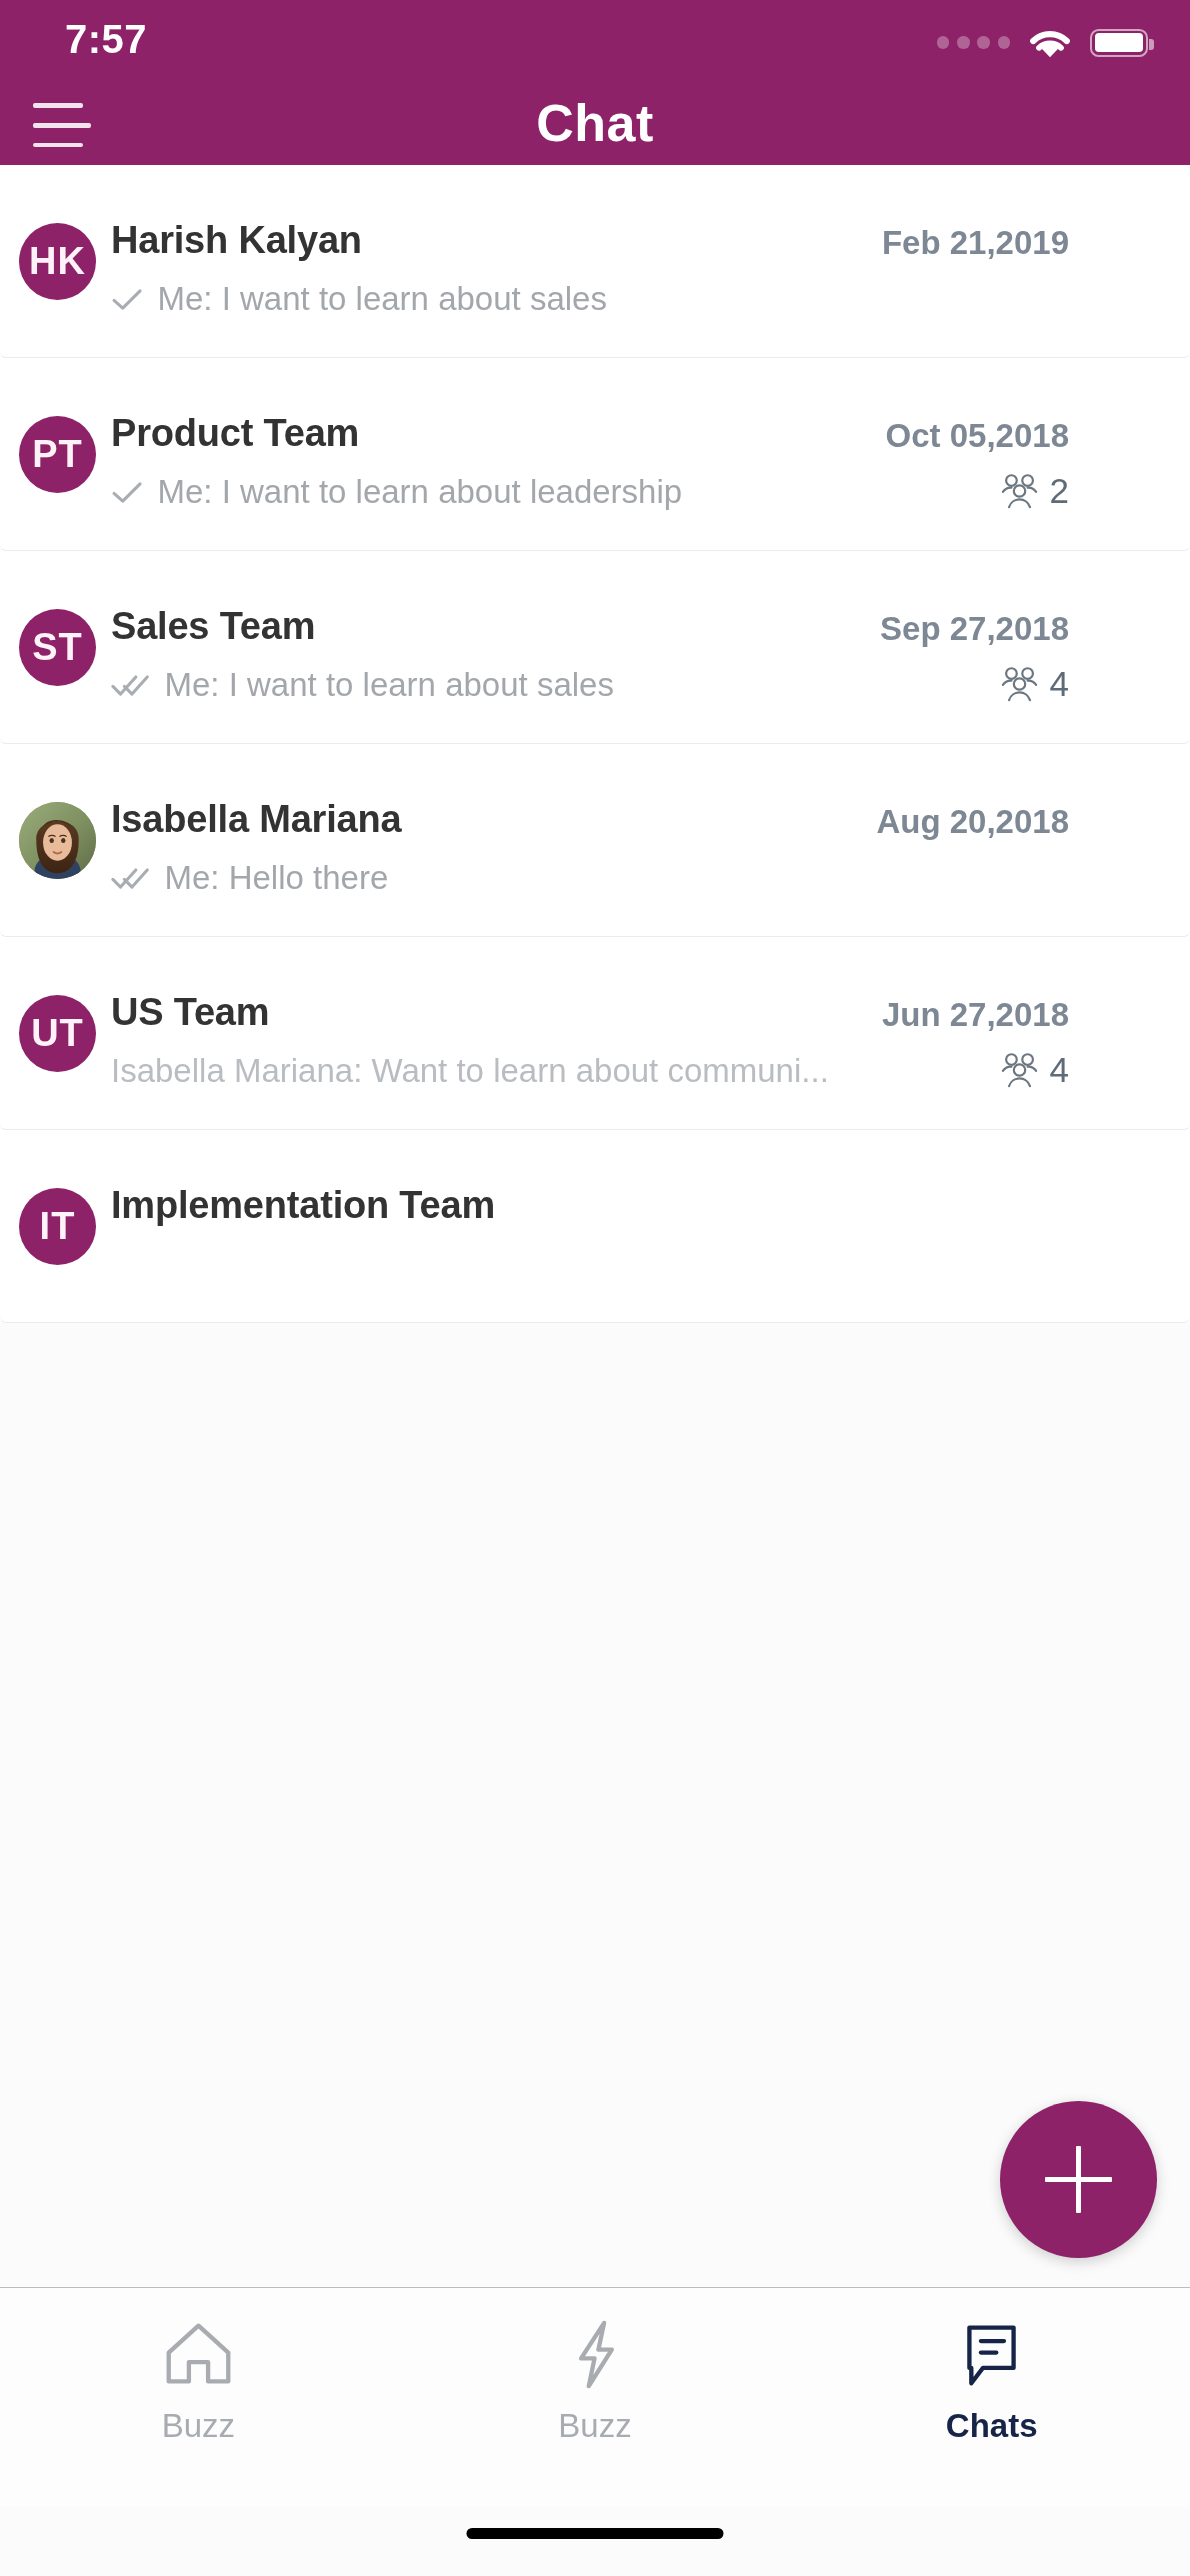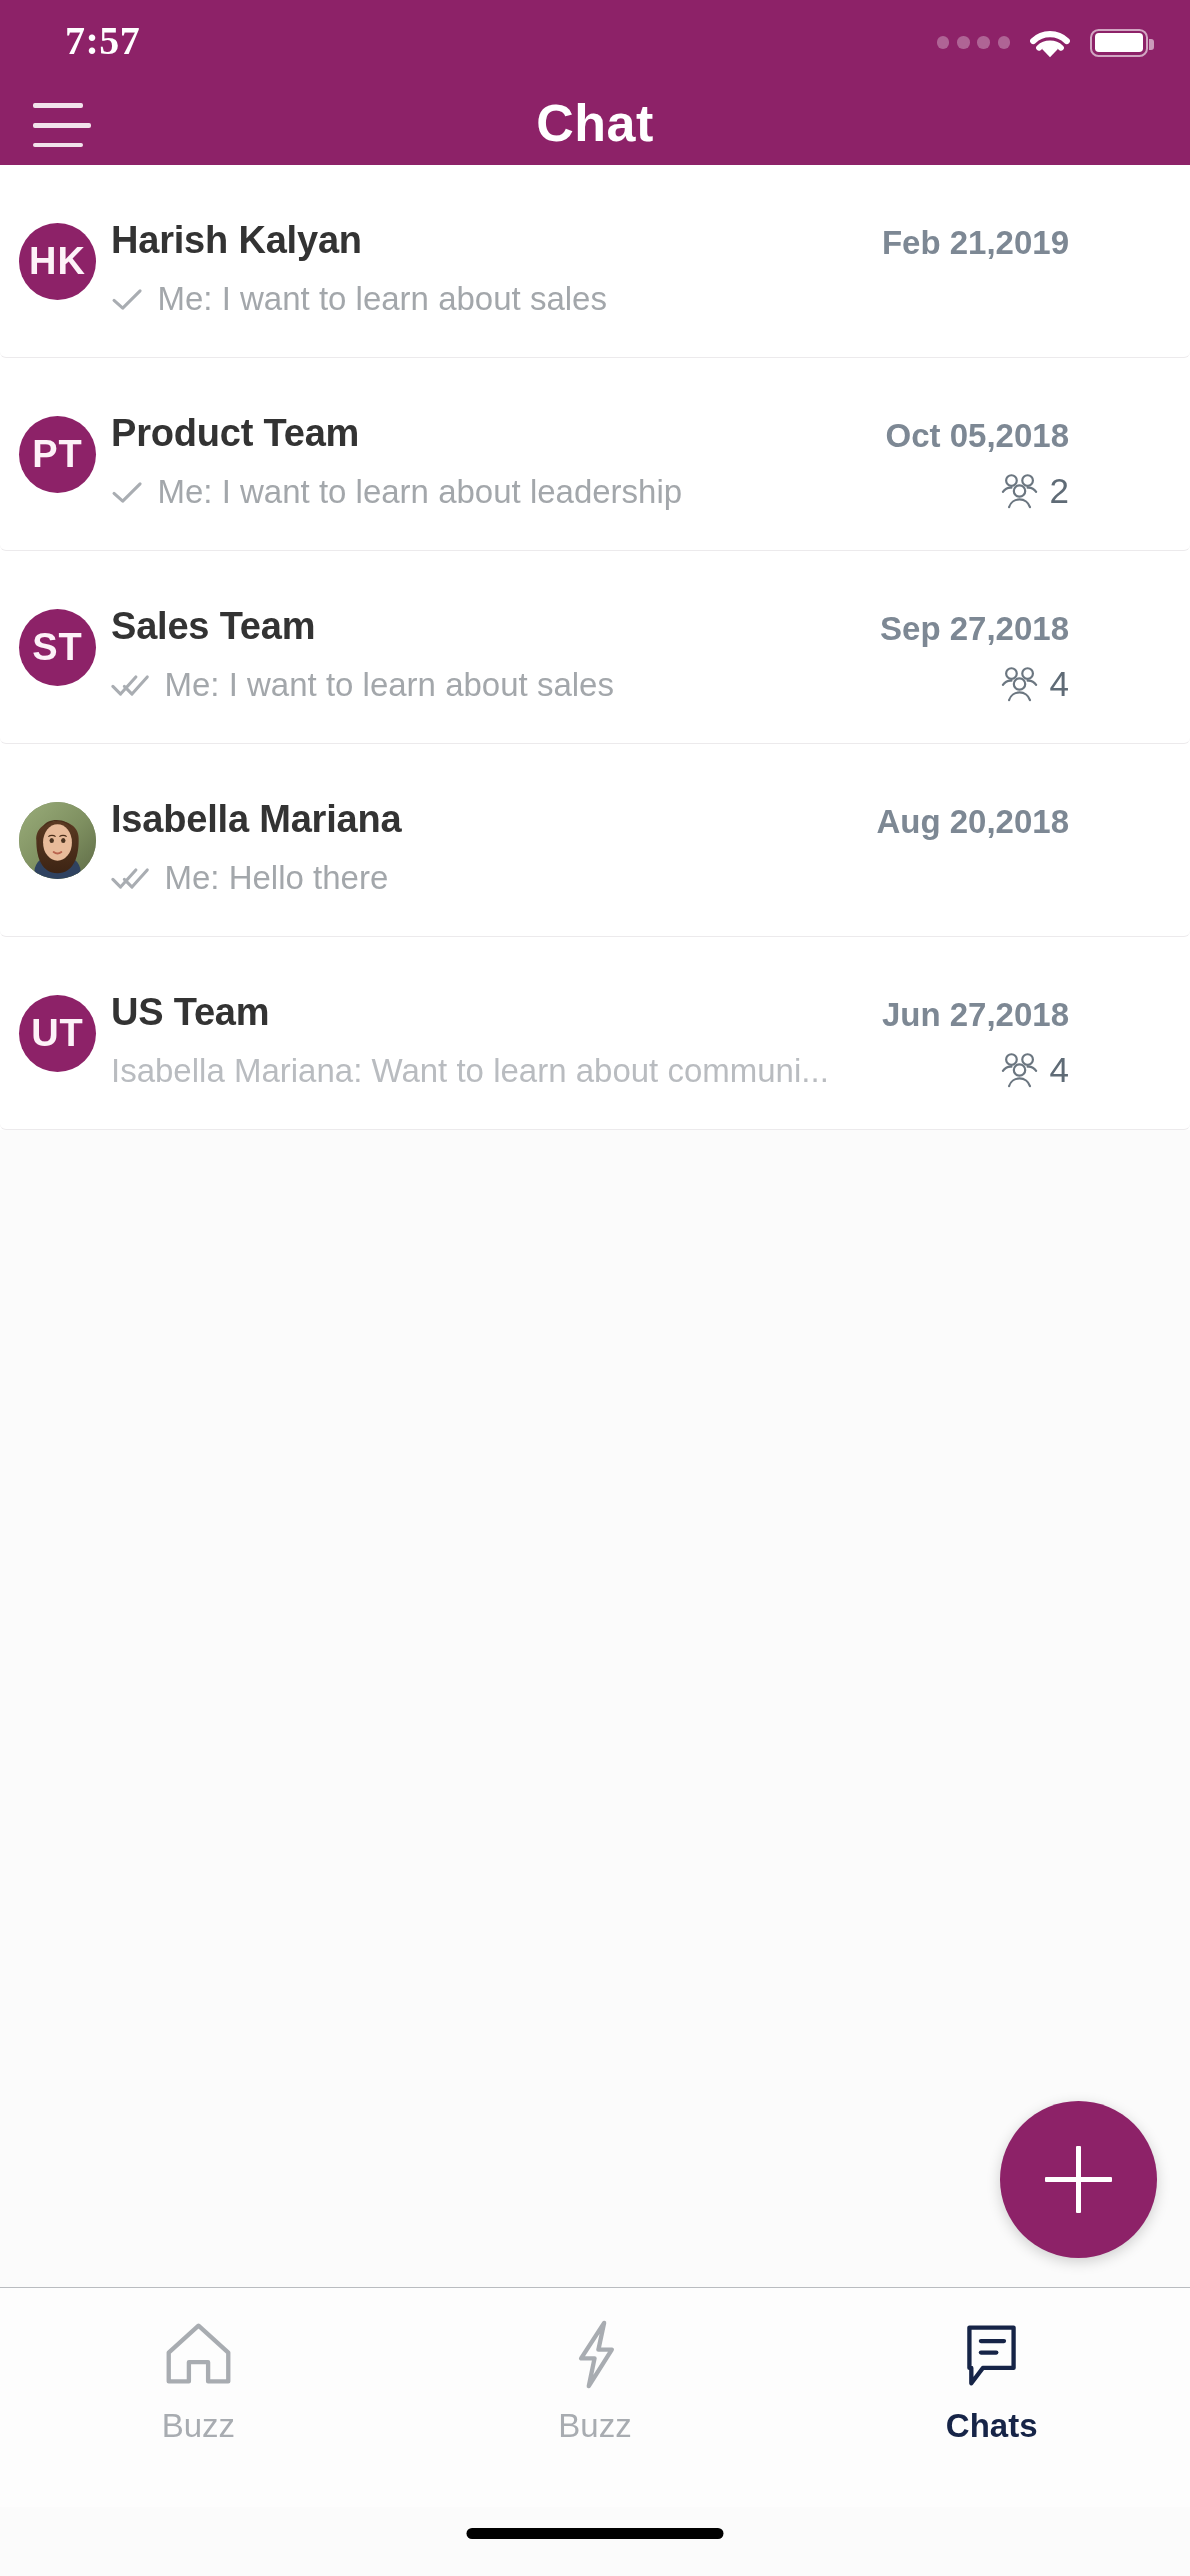--- a/index.html
+++ b/index.html
@@ -14,21 +14,21 @@
   
   .header {
     position:absolute; top:0; left:0; width:1190px; height:165px;
     background:#8d2268;
   }
   .statusbar {
     position:absolute; top:0; left:0; width:1190px; height:82px;
   }
   .sb-time {
     position:absolute; left:65px; top:17px;
-    font-size:40px; font-weight:600; color:#ffffff; letter-spacing:0.5px;font-family:Liberation Serif, serif;
+    font-size:40px; font-weight:600; color:#ffffff; letter-spacing:0.5px;
   }
   .sb-right {
     position:absolute; right:42px; top:25px;
     display:flex; align-items:center; gap:17px;
   }
   .sig-dots { display:flex; align-items:center; gap:7.7px; }
   .sig-dots i { display:block; width:12.5px; height:12.5px; border-radius:50%; background:rgba(255,255,255,0.30); }
   .wifi-ico { display:block; }
   .batt {
     width:58px; height:28px; border:2.9px solid rgba(255,255,255,0.6);
@@ -305,20 +305,28 @@
             <path d="M3 21 A10 10 0 0 1 12 16.5" stroke="#6b7680" stroke-width="2.3" fill="none" stroke-linecap="round"></path>
             <path d="M38 21 A10 10 0 0 0 29 16.5" stroke="#6b7680" stroke-width="2.3" fill="none" stroke-linecap="round"></path>
             <circle cx="20.5" cy="20" r="6" stroke="#6b7680" stroke-width="2.3" fill="none"></circle>
             <path d="M9.5 37 A11.5 11.5 0 0 1 31.5 37" stroke="#6b7680" stroke-width="2.3" fill="none" stroke-linecap="round"></path>
           </svg>
           <span class="m-count">4</span>
         </div>
       </div>
     </div>
 
+    <div class="row last">
+      <div class="avatar">
+        <span class="initials">IT</span>
+      </div>
+      <div class="row-main">
+        <div class="row-title">Implementation Team</div>
+      </div>
+    </div>
 
   </div>
 
   <div class="empty-area"></div>
 
   <div class="fab">
     <span class="plus-h"></span>
     <span class="plus-v"></span>
   </div>
 

